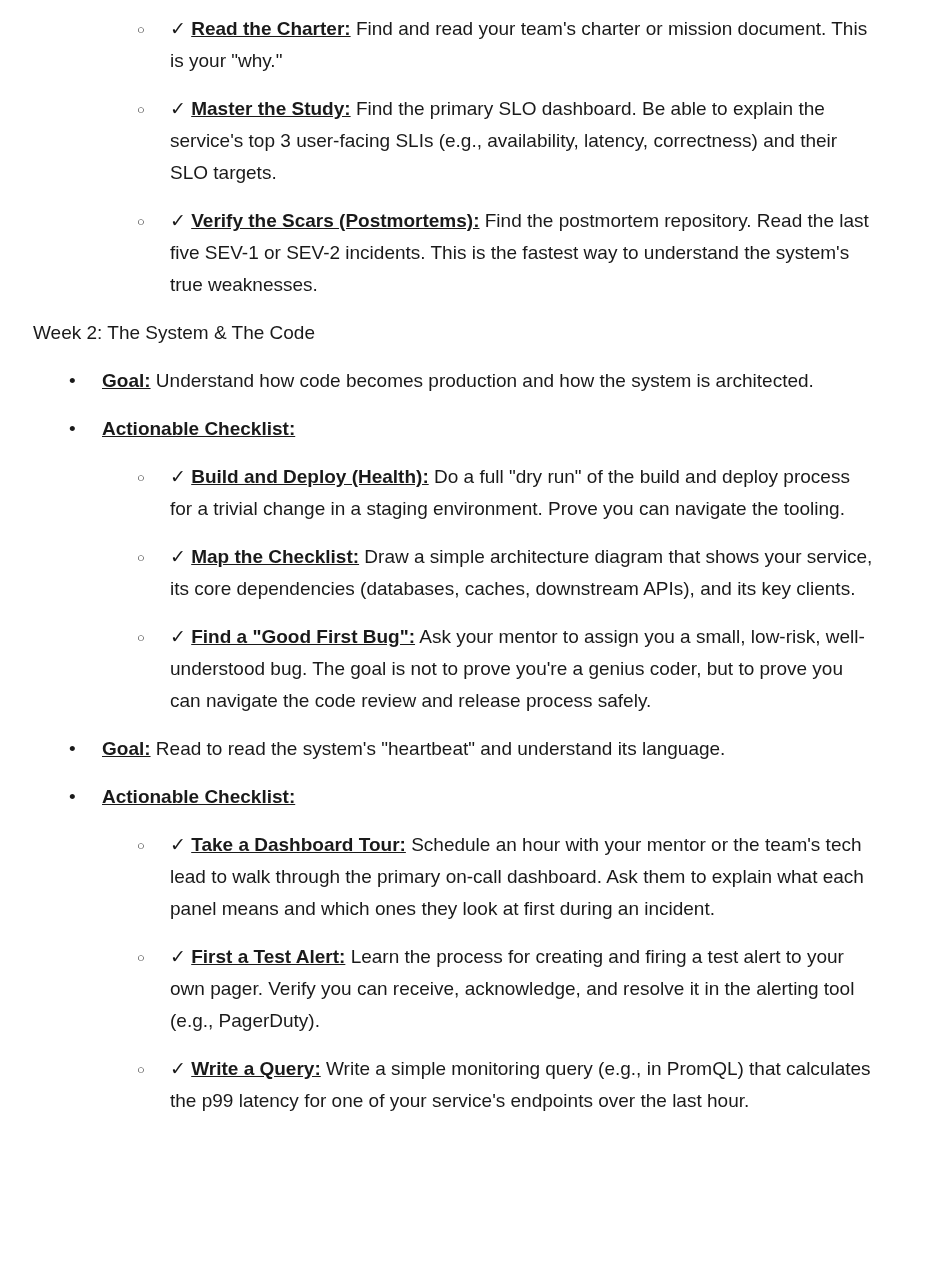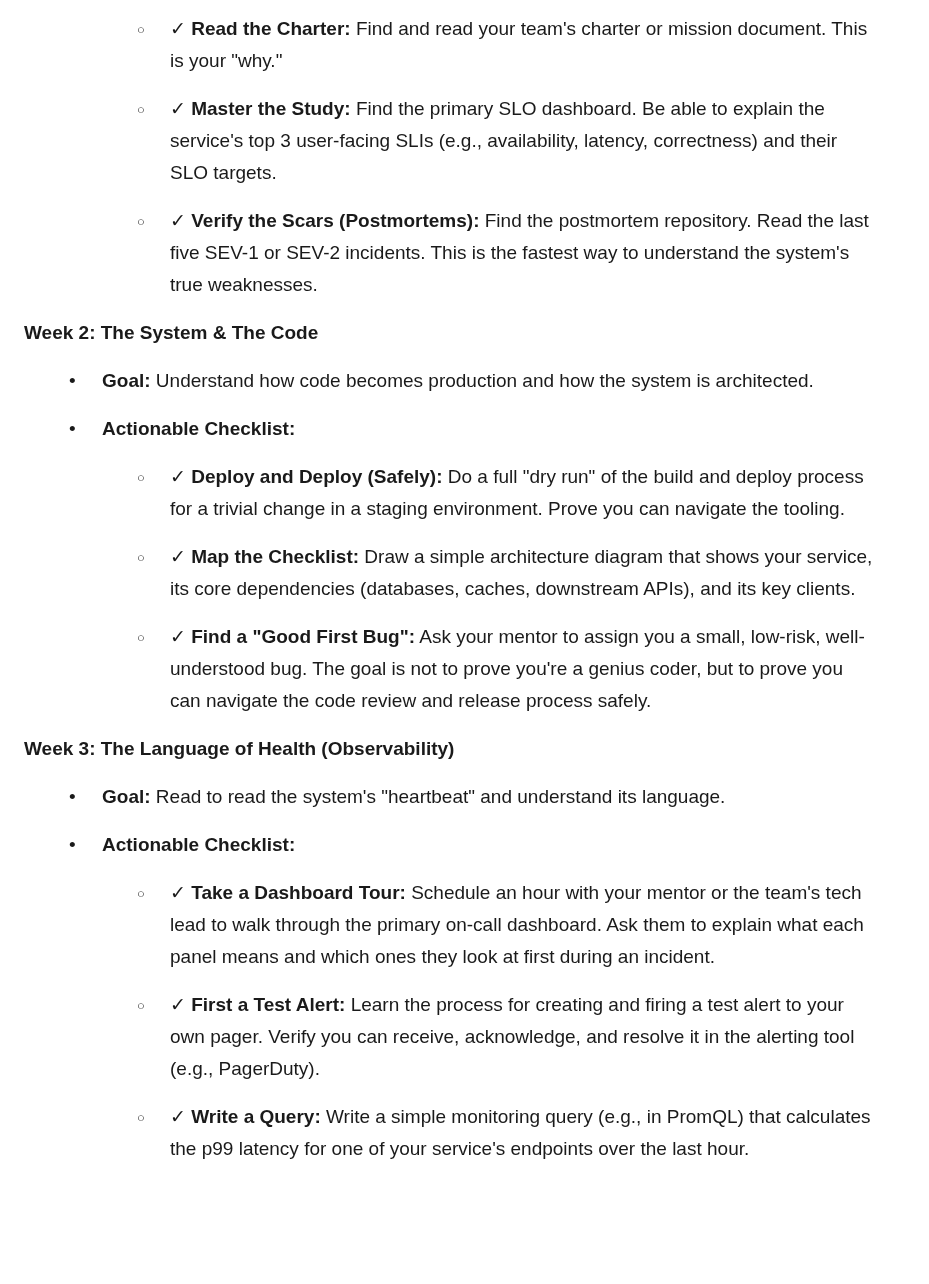--- a/index.html
+++ b/index.html
@@ -20,23 +20,23 @@
     height: 1284px;
     padding-top: 13px;
   }
   .page p {
     margin: 0 0 16px 0;
     font-size: 19px;
     line-height: 32px;
   }
   
   p.heading {
-    margin-left: 24px;
+    margin-left: 33px;
     margin-right: 40px;
-    font-weight: bold;
+    font-weight: normal;
   }
   
   p.l1 {
     position: relative;
     padding-left: 102px;
     padding-right: 48px;
   }
   p.l1 .marker1 {
     position: absolute;
     left: 69px;
@@ -51,20 +51,21 @@
   }
   p.l2 .marker2 {
     position: absolute;
     left: 137px;
     top: 1px;
     font-size: 13px;
     line-height: 32px;
   }
   .lbl {
     font-weight: bold;
+    text-decoration: underline;
   }
   .check {
     font-weight: normal;
   }
 </style>
 </head>
 <body>
 
 <div class="page">
 
@@ -98,39 +99,38 @@
   </p>
 
   <p class="l1">
     <span class="marker1">•</span>
     <span class="lbl">Actionable Checklist:</span>
   </p>
 
   <p class="l2">
     <span class="marker2">○</span>
     <span class="check">✓</span>
-    <span class="lbl">Deploy and Deploy (Safely):</span>
+    <span class="lbl">Build and Deploy (Health):</span>
     <span>Do a full "dry run" of the build and deploy process for a trivial change in a staging environment. Prove you can navigate the tooling.</span>
   </p>
 
   <p class="l2">
     <span class="marker2">○</span>
     <span class="check">✓</span>
     <span class="lbl">Map the Checklist:</span>
     <span>Draw a simple architecture diagram that shows your service, its core dependencies (databases, caches, downstream APIs), and its key clients.</span>
   </p>
 
   <p class="l2">
     <span class="marker2">○</span>
     <span class="check">✓</span>
     <span class="lbl">Find a "Good First Bug":</span>
     <span>Ask your mentor to assign you a small, low-risk, well-understood bug. The goal is not to prove you're a genius coder, but to prove you can navigate the code review and release process safely.</span>
   </p>
 
-  <p class="heading">Week 3: The Language of Health (Observability)</p>
 
   <p class="l1">
     <span class="marker1">•</span>
     <span class="lbl">Goal:</span>
     <span>Read to read the system's "heartbeat" and understand its language.</span>
   </p>
 
   <p class="l1">
     <span class="marker1">•</span>
     <span class="lbl">Actionable Checklist:</span>

